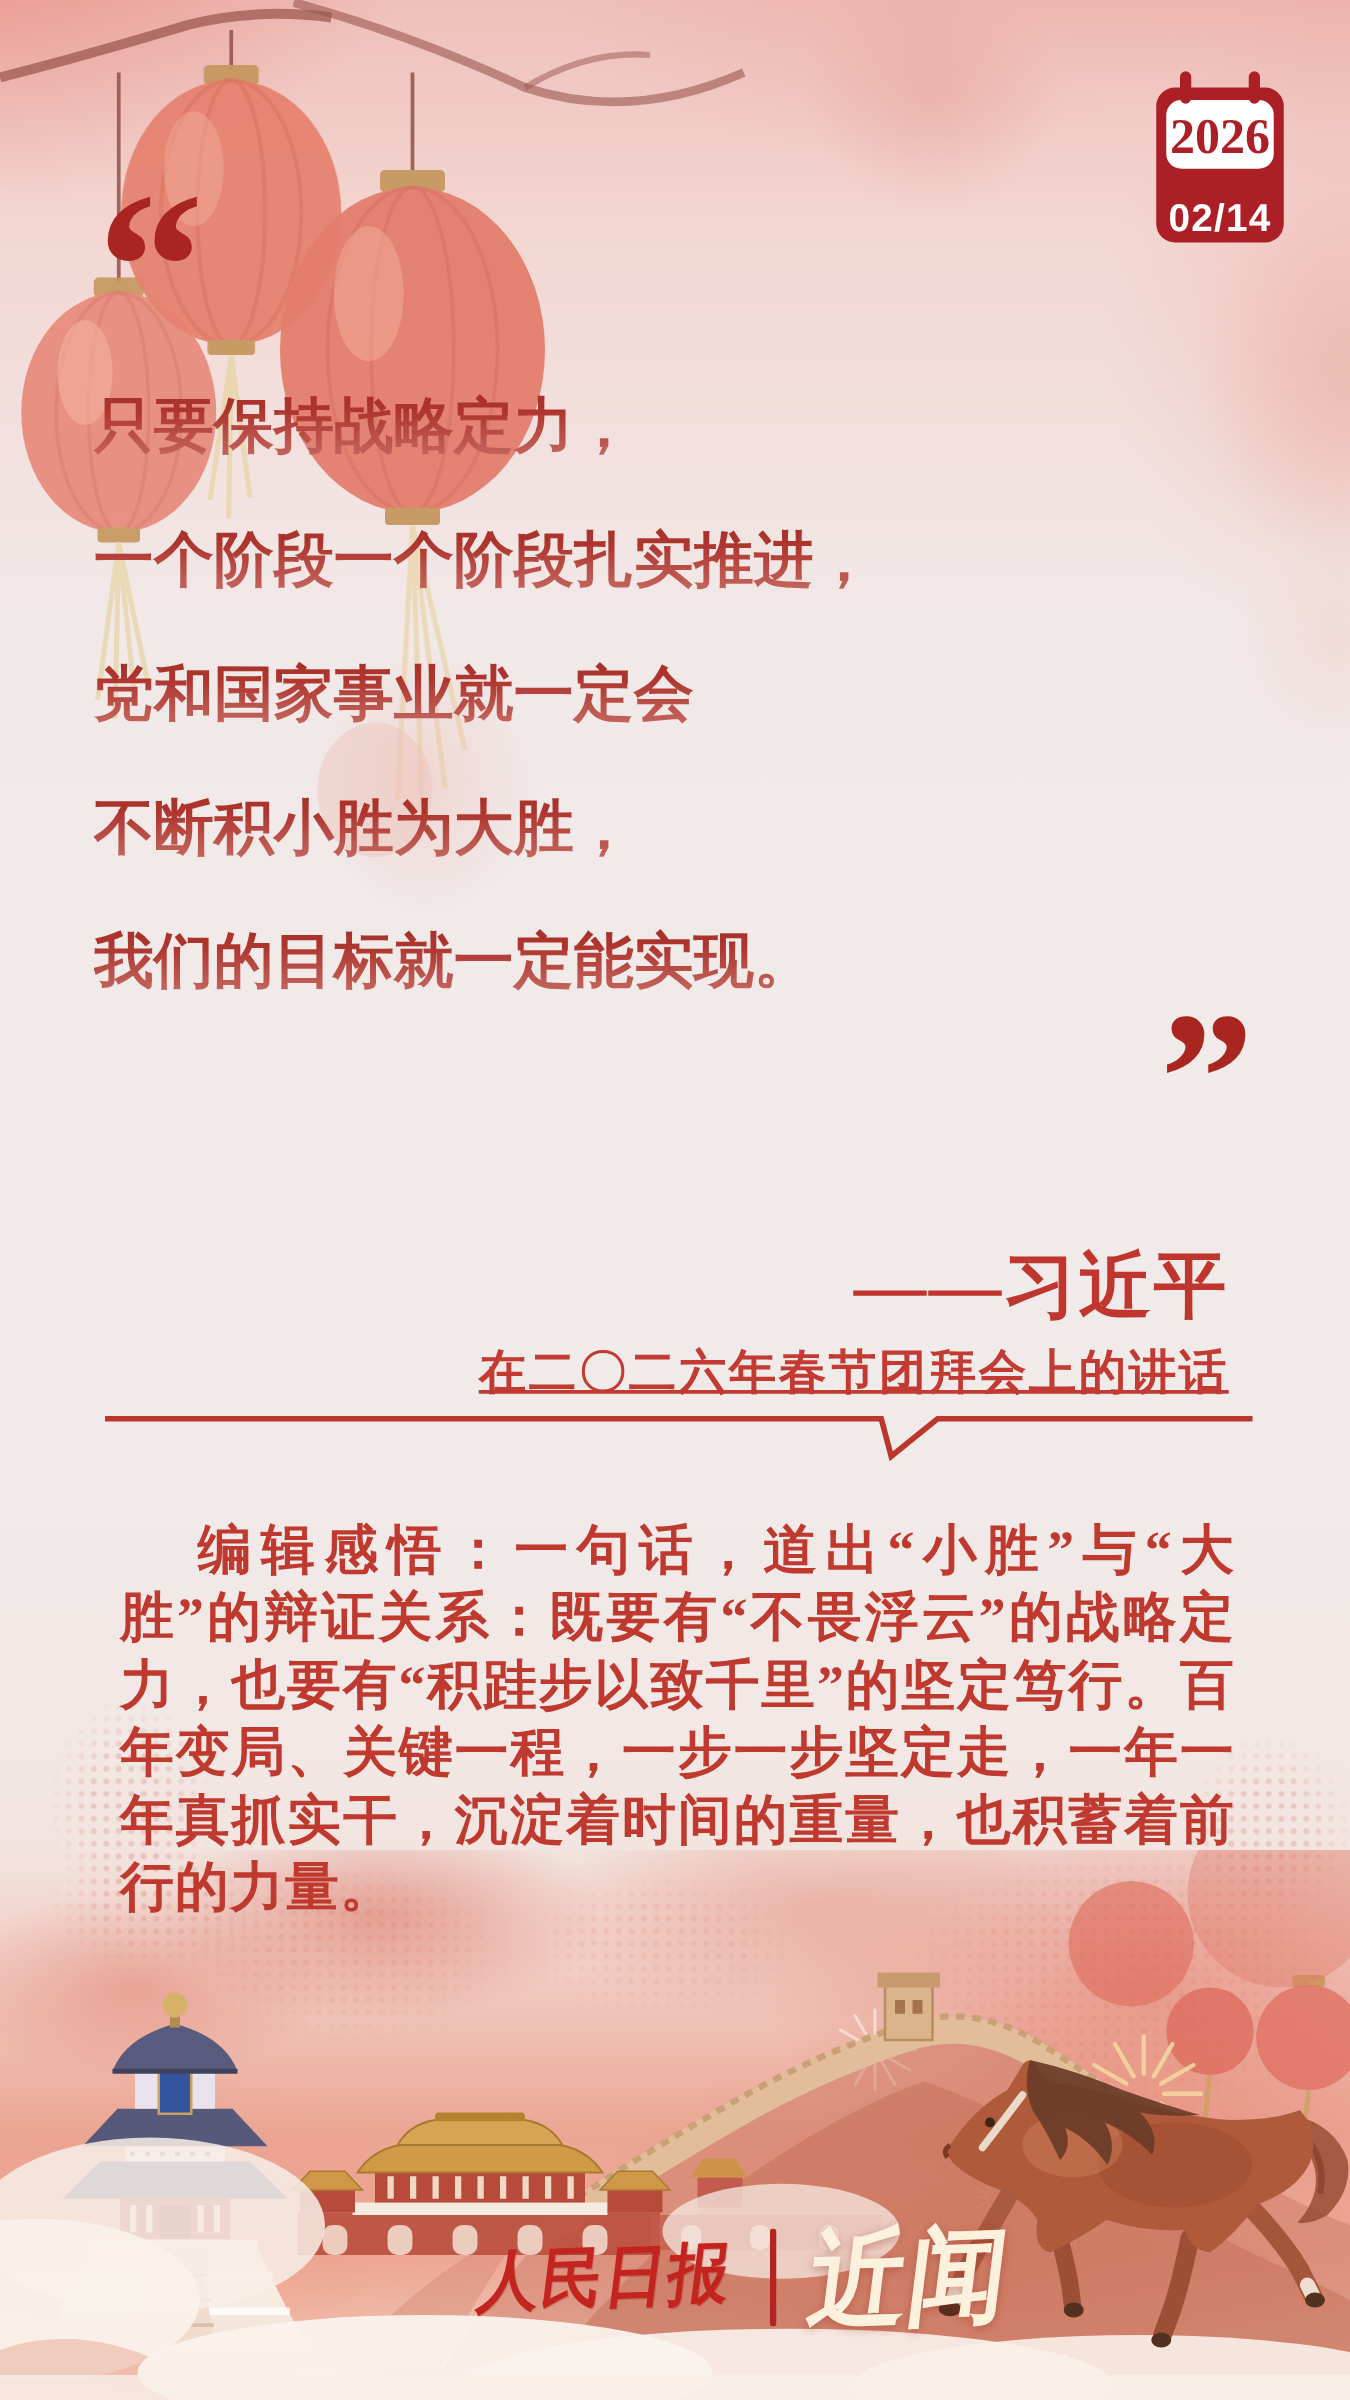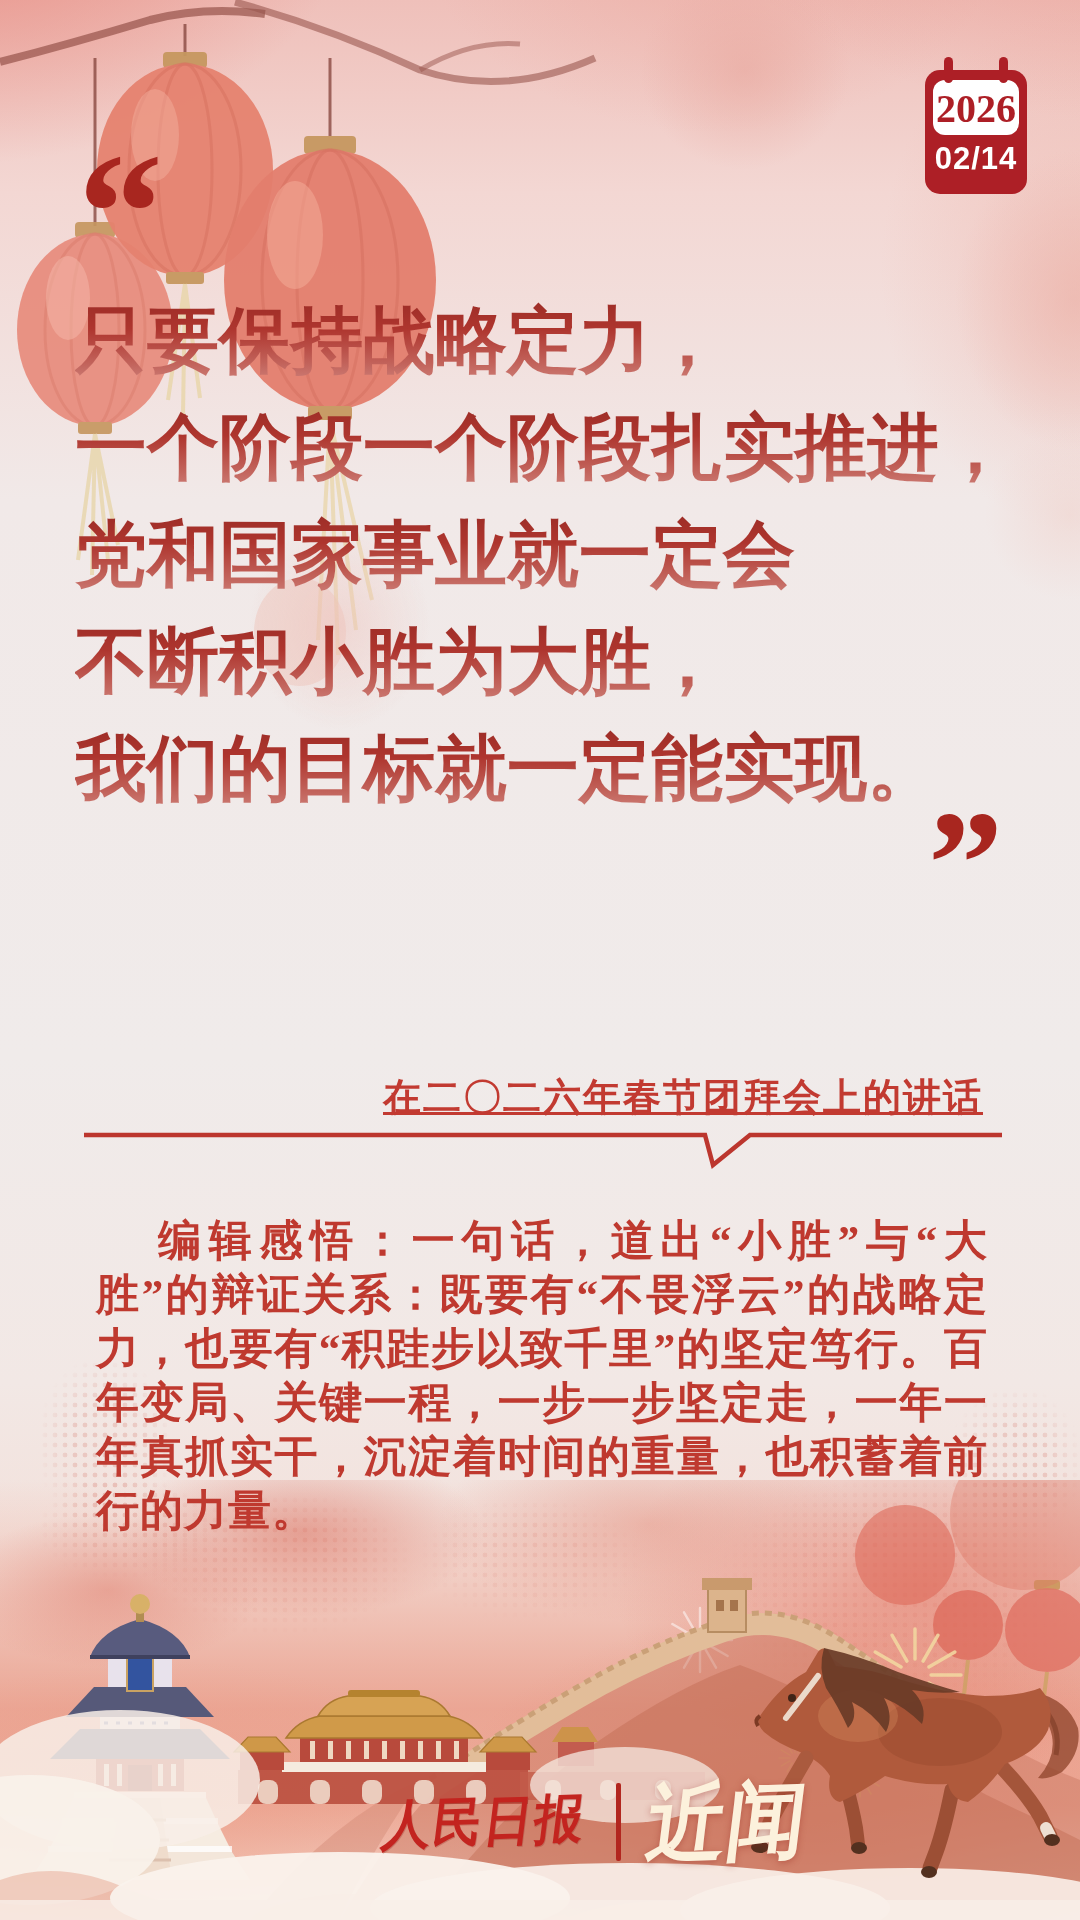--- a/index.html
+++ b/index.html
@@ -27,28 +27,28 @@
     background-size:10px 10px;
     -webkit-mask-image:radial-gradient(ellipse at center,#000 35%,transparent 75%);
     mask-image:radial-gradient(ellipse at center,#000 35%,transparent 75%);
   }
   
   .calendar{position:absolute;left:925px;top:70px;width:102px;height:124px;background:#ad1f26;border-radius:15px;z-index:5;}
   .calendar .ring{position:absolute;top:-13px;width:9px;height:26px;background:#ad1f26;border-radius:5px;}
   .calendar .r1{left:19px;} .calendar .r2{right:19px;}
   .cal-year{margin:10px 8px 0;height:55px;line-height:57px;background:#ffffff;border-radius:12px;
     color:#ad1f26;font-weight:700;font-size:40px;text-align:center;font-family:"Liberation Serif","DejaVu Serif",serif;}
-  .cal-date{margin-top:6px;text-align:center;color:#ffffff;font-size:31px;font-weight:700;
+  .cal-date{margin-top:22px;text-align:center;color:#ffffff;font-size:31px;font-weight:700;
     font-family:"Liberation Sans","DejaVu Sans",sans-serif;letter-spacing:1px;}
   
   .open-quote{position:absolute;left:78px;top:128px;font-size:170px;line-height:1;color:#a8261f;font-weight:700;z-index:2;}
   .close-quote{position:absolute;left:928px;top:788px;font-size:150px;line-height:1;color:#a8261f;font-weight:700;z-index:2;}
   .quote-block{position:absolute;left:75px;top:288px;width:1000px;z-index:2;}
   .q-line{
-    font-size:72px;font-weight:700;line-height:107px;white-space:nowrap;letter-spacing:0;
+    font-size:48px;font-weight:700;line-height:107px;white-space:nowrap;letter-spacing:0;
     color:#b23a33;
     background:linear-gradient(180deg,#962a24 0%,#ae352e 38%,#c3655d 72%,#d4918a 100%);
     -webkit-background-clip:text;background-clip:text;-webkit-text-fill-color:transparent;
   }
   
   .attr-author{position:absolute;right:97px;top:990px;font-size:58px;font-weight:900;color:#c0362e;letter-spacing:2px;z-index:2;white-space:nowrap;}
   .attr-source{position:absolute;right:97px;top:1072px;font-size:38px;font-weight:700;color:#c23a31;letter-spacing:2px;z-index:2;white-space:nowrap;text-decoration:underline;}
   .divider-svg{position:absolute;left:0;top:1118px;z-index:2;}
   
   .editor{position:absolute;left:84px;top:1202px;width:916px;z-index:2;
@@ -133,20 +133,21 @@
   <div class="open-quote">“</div>
   <div class="quote-block">
     <div class="q-line">只要保持战略定力，</div>
     <div class="q-line">一个阶段一个阶段扎实推进，</div>
     <div class="q-line">党和国家事业就一定会</div>
     <div class="q-line">不断积小胜为大胜，</div>
     <div class="q-line">我们的目标就一定能实现。</div>
   </div>
   <div class="close-quote">”</div>
 
+  <div class="attr-author">——习近平</div>
   <div class="attr-source">在二〇二六年春节团拜会上的讲话</div>
 
   <svg class="divider-svg" width="1080" height="90" viewBox="0 0 1080 90">
     <polyline points="84,17 705,17 713,47 750,17 1002,17" fill="none" stroke="#bc362e" stroke-width="4.5" stroke-linejoin="miter"></polyline>
   </svg>
 
   <div class="editor">
     <p><span class="label">编辑感悟：</span><span>一句话，道出“小胜”与“大胜”的辩证关系：既要有“不畏浮云”的战略定力，也要有“积跬步以致千里”的坚定笃行。百年变局、关键一程，一步一步坚定走，一年一年真抓实干，沉淀着时间的重量，也积蓄着前行的力量。</span></p>
   </div>
 

